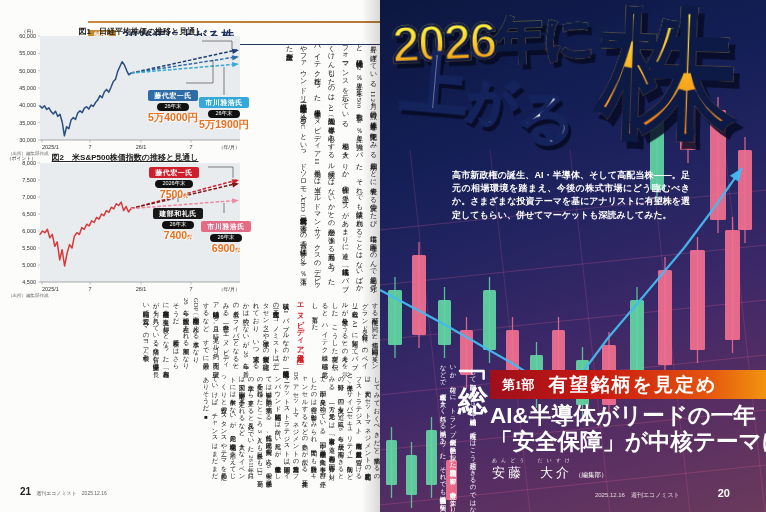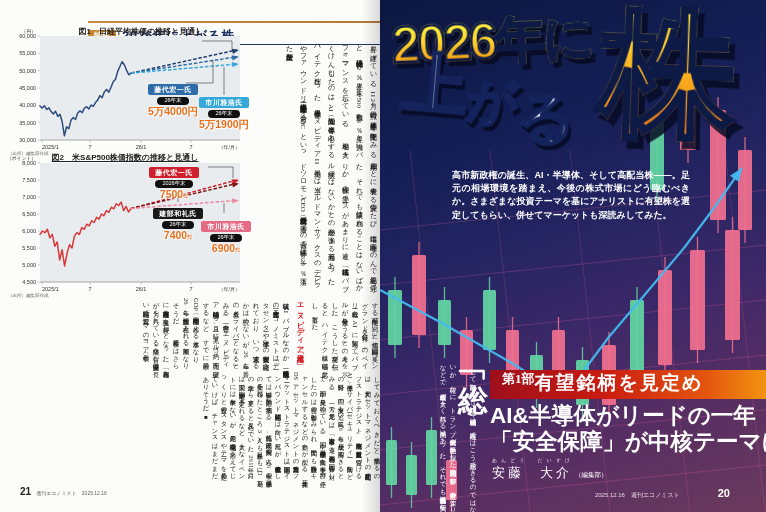--- a/index.html
+++ b/index.html
@@ -38,21 +38,21 @@
     -webkit-text-stroke:2.5px #0d1a45;transform:rotate(-2.5deg);filter:drop-shadow(4px 5px 0 rgba(6,11,36,.9));z-index:3;}
   .t-agaru{position:absolute;left:22px;top:56px;transform:rotate(5deg);z-index:3;filter:drop-shadow(3px 4px 0 rgba(6,11,36,.9));}
   .t-agaru span{display:inline-block;color:#fff;font-weight:bold;line-height:1;-webkit-text-stroke:2.5px #15235c;}
   .ag1{font-size:66px;}
   .ag2{font-size:50px;transform:translateY(6px);}
   .ag3{font-size:58px;transform:translateY(20px);}
   .t-kabu{position:absolute;left:220px;top:6px;font-size:136px;font-weight:bold;line-height:1;
     background:linear-gradient(180deg,#ffe23a 12%,#fbb722 45%,#ef7d16 90%);-webkit-background-clip:text;background-clip:text;color:transparent;
     -webkit-text-stroke:3.5px #0d1a45;transform:rotate(2deg);filter:drop-shadow(6px 7px 0 rgba(6,11,36,.85));z-index:3;}
   .lead{position:absolute;left:72px;top:169px;width:238px;color:#fff;font-size:9px;line-height:13.2px;font-weight:bold;text-align:justify;z-index:3;}
-  .banner{position:absolute;left:110px;top:370px;width:276px;height:29px;display:flex;align-items:flex-start;padding-left:12px;box-sizing:border-box;
+  .banner{position:absolute;left:110px;top:370px;width:276px;height:29px;display:flex;align-items:center;gap:14px;padding-left:12px;box-sizing:border-box;
     background:linear-gradient(90deg,#9e0f1c,#c91a10 40%,#e4540f 78%,#f2930f);z-index:4;}
   .banner .part{color:#fff;font-family:"Liberation Serif","DejaVu Serif",serif;font-weight:bold;font-size:13px;}
   .banner .btitle{color:#fff;font-family:"Liberation Serif","DejaVu Serif",serif;font-weight:bold;font-size:19px;letter-spacing:2px;}
   .headline{position:absolute;left:110px;top:403px;color:#fff;font-weight:bold;font-size:22.5px;line-height:25.5px;letter-spacing:0;z-index:4;white-space:nowrap;}
   .author{position:absolute;left:112px;top:457px;color:#fff;z-index:4;font-family:"Liberation Serif","DejaVu Serif",serif;}
   .author .kana{font-size:5px;letter-spacing:4px;display:block;color:#e9e2ea;}
   .author .aname{font-size:13px;font-weight:normal;letter-spacing:3px;}
   .author .arole{font-size:6.5px;margin-left:3px;}
   .r-article{position:absolute;left:2px;top:360px;width:106px;height:150px;writing-mode:vertical-rl;text-orientation:mixed;
     color:#fff;font-size:6.5px;line-height:10px;font-family:"Liberation Serif","DejaVu Serif",serif;z-index:4;text-align:justify;}
@@ -149,21 +149,21 @@
         <line x1="131" y1="208.56" x2="237" y2="200.4" stroke="#ef8aa0" stroke-width="1.5" stroke-dasharray="3.5 1.8"></line>
         <polygon points="239.0,200.4 232.0,198.2 232.4,203.6" fill="#ef8aa0"></polygon>
         <path d="M202,41 L232,41 L232,49" fill="none" stroke="#333" stroke-width="0.6"></path>
         <path d="M186,83 L213,83 L213,60" fill="none" stroke="#333" stroke-width="0.6"></path>
         <path d="M224,95 L224,67" fill="none" stroke="#333" stroke-width="0.6"></path>
         <path d="M208,167 L233,167 L233,178" fill="none" stroke="#333" stroke-width="0.6"></path>
         <path d="M178,202 L178,192" fill="none" stroke="#333" stroke-width="0.6"></path>
         <path d="M224,213 L224,203" fill="none" stroke="#333" stroke-width="0.6"></path>
       </svg>
 
-    <div class="fgroup" style="left:133px;top:78px;width:80px;">
+    <div class="fgroup" style="left:133px;top:84px;width:80px;">
       <span class="fname" style="background: rgb(46, 108, 168);">藤代宏一氏</span>
       <span class="fpill">26年末</span>
       <span class="fvalue"><span>5万4000円</span><span class="funit"></span></span>
     </div>
     <div class="fgroup" style="left:186px;top:91px;width:76px;">
       <span class="fname" style="background: rgb(53, 168, 218);">市川雅浩氏</span>
       <span class="fpill">26年末</span>
       <span class="fvalue"><span>5万1900円</span><span class="funit"></span></span>
     </div>
 

